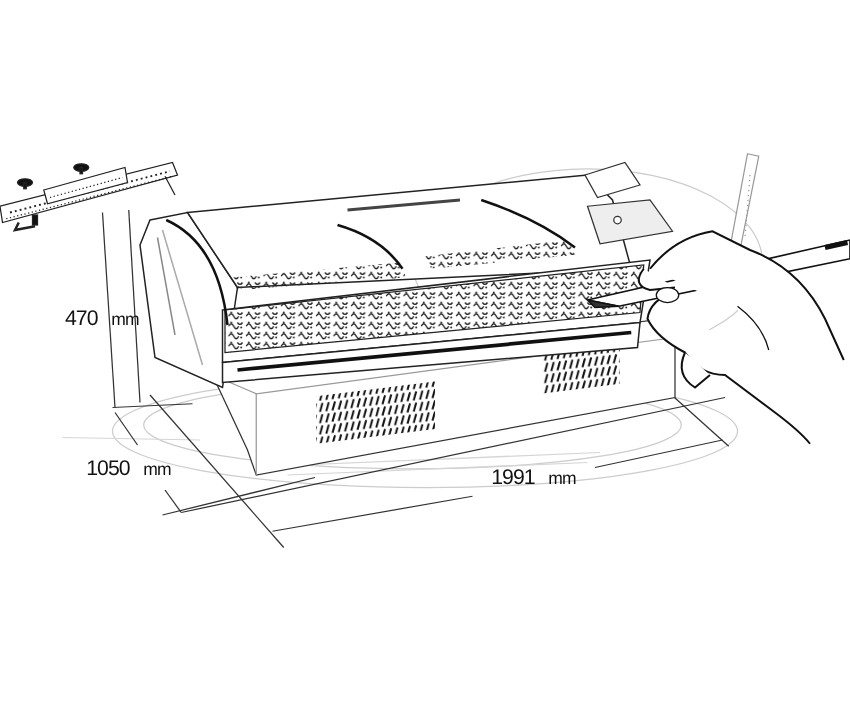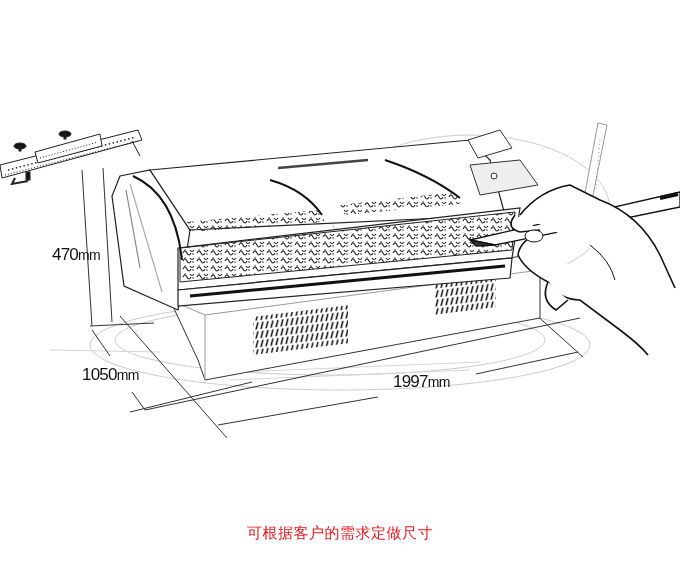--- a/index.html
+++ b/index.html
@@ -14,23 +14,23 @@
     svg.drawing { position: absolute; left: 0; top: 0; }
     .dim-label {
       position: absolute;
       color: #111111;
       font-family: "Liberation Sans", sans-serif;
       font-size: 17px;
       letter-spacing: -0.8px;
       white-space: nowrap;
       line-height: 1;
     }
-    .dim-label .unit { font-size: 14px; letter-spacing: -0.6px; }
+    .dim-label .unit { font-size: 14px; letter-spacing: -0.6px; padding-left: 11px; }
     #dim-height { left: 52px; top: 246px; }
-    #dim-depth  { left: 82px; top: 366px; }
+    #dim-depth  { left: 69px; top: 366px; }
     #dim-width  { left: 393px; top: 373px; }
     #caption {
       position: absolute;
       left: 0; right: 0;
       top: 524px;
       text-align: center;
       font-family: "DejaVu Sans", sans-serif;
       font-size: 15px;
       letter-spacing: 0.5px;
     }
@@ -156,17 +156,16 @@
 
   <div class="dim-label" id="dim-height">
     <span>470</span><span class="unit">mm</span>
   </div>
 
   <div class="dim-label" id="dim-depth">
     <span>1050</span><span class="unit">mm</span>
   </div>
 
   <div class="dim-label" id="dim-width">
-    <span>1997</span><span class="unit">mm</span>
+    <span>1991</span><span class="unit">mm</span>
   </div>
 
-  <div id="caption" style="color: rgb(232, 22, 28);">可根据客户的需求定做尺寸</div>
 </div>
 
 </body></html>

